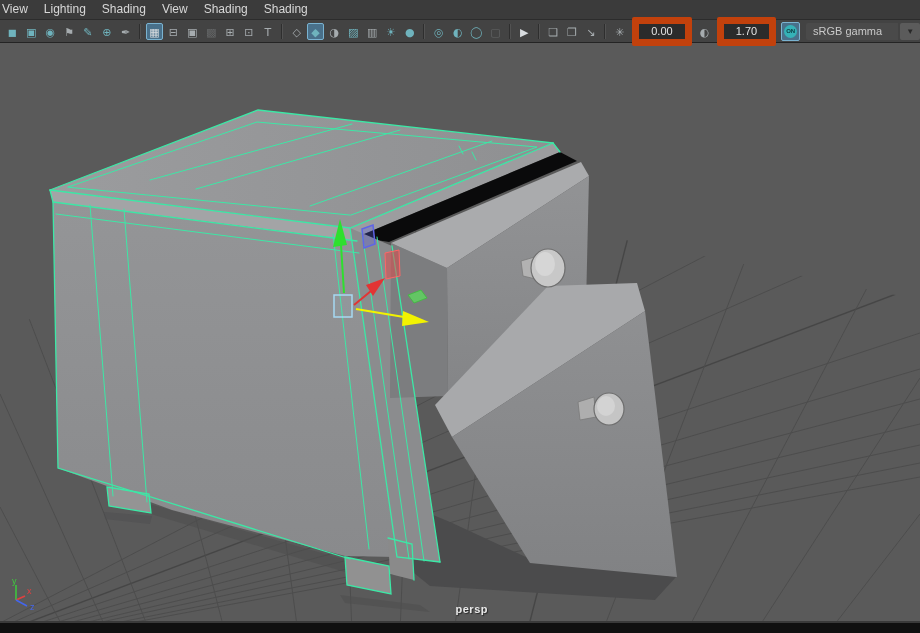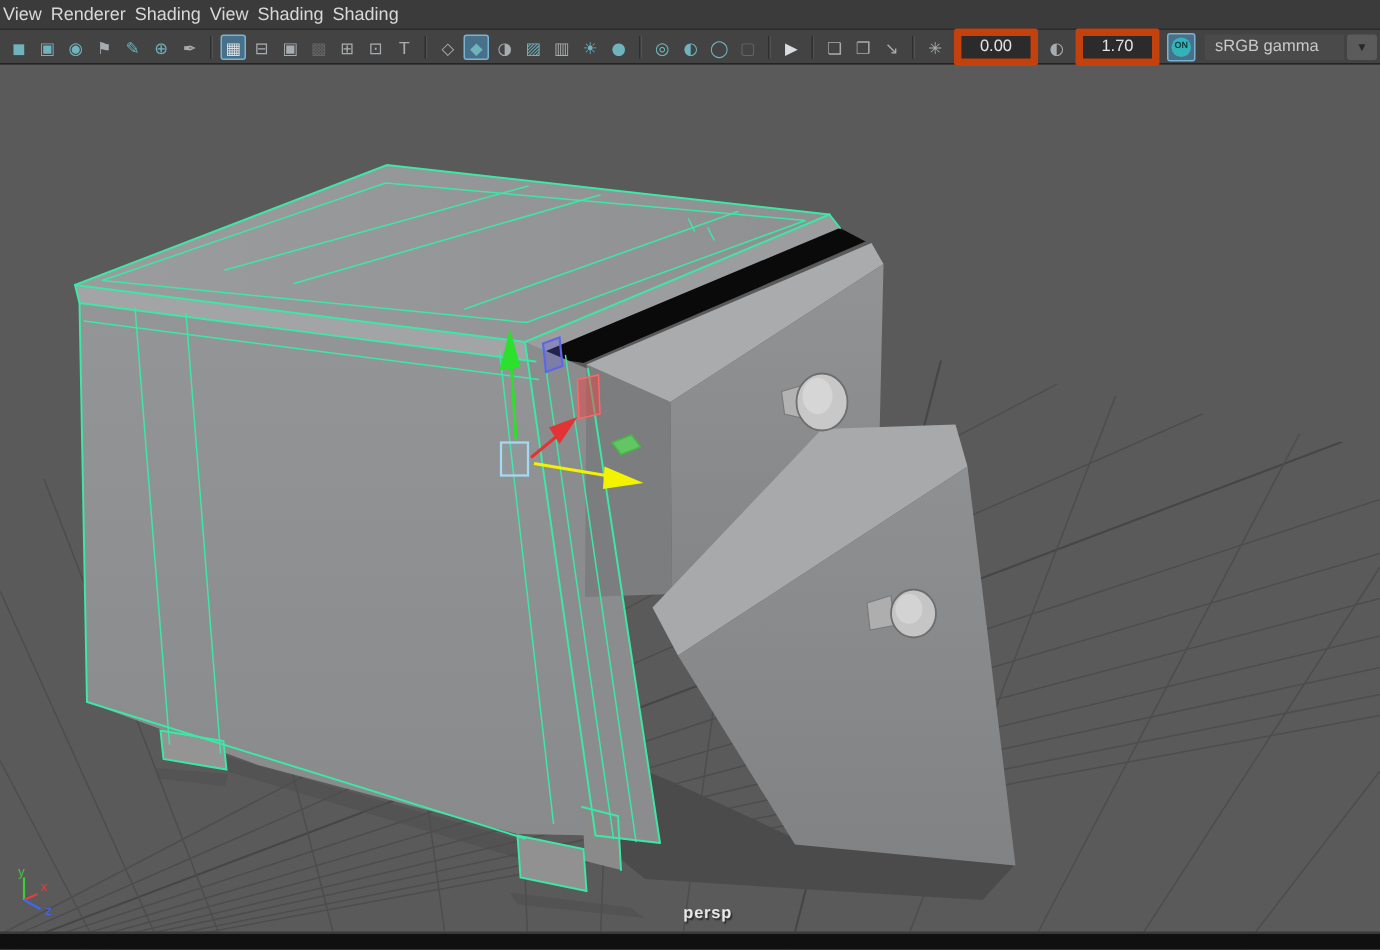--- a/index.html
+++ b/index.html
@@ -3,36 +3,36 @@
 <meta charset="utf-8">
 <style>
   html,body{margin:0;padding:0;background:#222;}
   #stage{position:relative;width:920px;height:633px;overflow:hidden;
          font-family:"Liberation Sans","DejaVu Sans",sans-serif;background:#5a5a5a;}
   #viewport-svg{position:absolute;left:0;top:0;}
 
   
   #menubar{position:absolute;left:0;top:0;width:920px;height:19px;background:#3b3b3b;
            border-bottom:1px solid #2c2c2c;display:flex;align-items:center;z-index:5;}
-  .menu-item{color:#d8d8d8;font-size:12px;padding:0 3px;line-height:19px;cursor:default;}
+  .menu-item{color:#d8d8d8;font-size:12px;padding:0 8px;line-height:19px;cursor:default;}
   .menu-item:first-child{padding-left:2px;}
 
   
   #toolbar{position:absolute;left:0;top:20px;width:920px;height:23px;background:#434343;
            border-bottom:1px solid #242424;display:flex;align-items:center;z-index:5;
            padding-left:3px;box-sizing:border-box;}
   .ti{width:17px;height:17px;line-height:17px;text-align:center;font-family:"DejaVu Sans",sans-serif;
       font-size:11px;color:#a6acaf;border:1px solid transparent;border-radius:2px;margin:0 1px;
       box-sizing:border-box;cursor:default;}
   .ti.t{color:#6fb3bd;}
   .ti.w{color:#d9dde0;}
   .ti.dim{opacity:.32;}
   .ti.active{background:#49708a;border-color:#7ab3d1;}
   .sep{width:1px;height:15px;background:#2e2e2e;border-right:1px solid #525252;margin:0 4px;}
-  .tfield{width:46px;height:15px;background:#2b2b2b;border:5px solid #c2410c;border-radius:2px;
+  .tfield{width:46px;height:15px;background:#2b2b2b;border:7px solid #c2410c;border-radius:2px;
           color:#e3e3e3;font-size:11px;display:flex;align-items:center;justify-content:center;
           margin:0 3px;}
   .onbtn{width:17px;height:17px;border:1px solid #7ab3d1;background:#49708a;border-radius:2px;
          display:flex;align-items:center;justify-content:center;margin:0 2px;}
   .oncirc{width:13px;height:13px;border-radius:50%;background:#35b2b7;color:#0b3d41;
           font-size:6px;font-weight:bold;display:flex;align-items:center;justify-content:center;}
   .dd{width:86px;height:17px;background:#4a4a4a;color:#c9c9c9;font-size:11px;
       display:flex;align-items:center;padding-left:7px;margin-left:4px;border-radius:2px 0 0 2px;}
   .ddbtn{width:20px;height:17px;background:#5b5b5b;border-radius:2px;margin-left:2px;
          color:#282828;font-size:8px;display:flex;align-items:center;justify-content:center;}
@@ -184,21 +184,21 @@
       <g>
         <line x1="356" y1="309" x2="404" y2="317" stroke="#f2f201" stroke-width="2"></line>
         <polygon points="429,322 403,311 402,326" fill="#f2f201"></polygon>
       </g>
       <rect x="334" y="295" width="18" height="22" fill="rgba(165,217,242,0.08)" stroke="#a5d9f2" stroke-width="1.5"></rect>
     </g>
   </svg>
 
   <div id="menubar">
     <div class="menu-item">View</div>
-    <div class="menu-item">Renderer</div>
+    <div class="menu-item">Lighting</div>
     <div class="menu-item">Shading</div>
     <div class="menu-item">View</div>
     <div class="menu-item">Shading</div>
     <div class="menu-item">Shading</div>
   </div>
 
   <div id="toolbar">
     <div class="ti t">◼</div>
     <div class="ti t">▣</div>
     <div class="ti t">◉</div>

